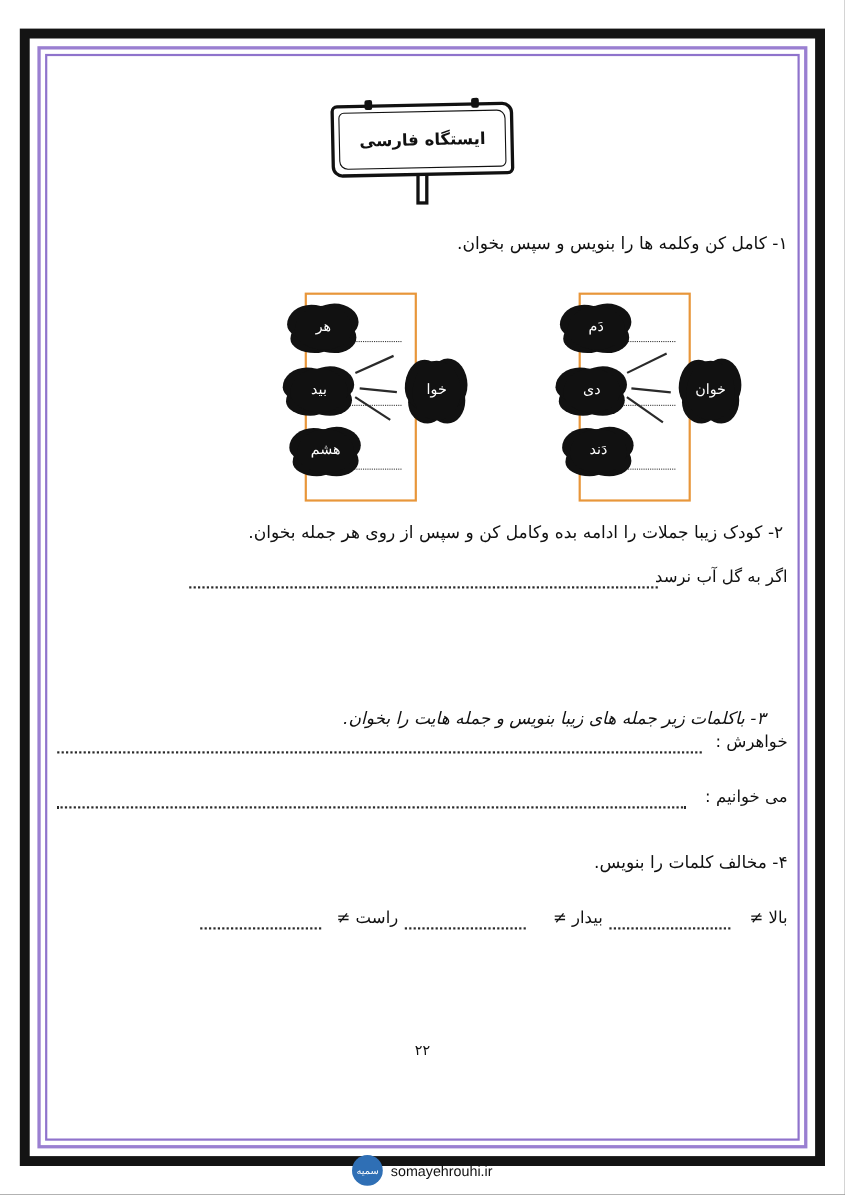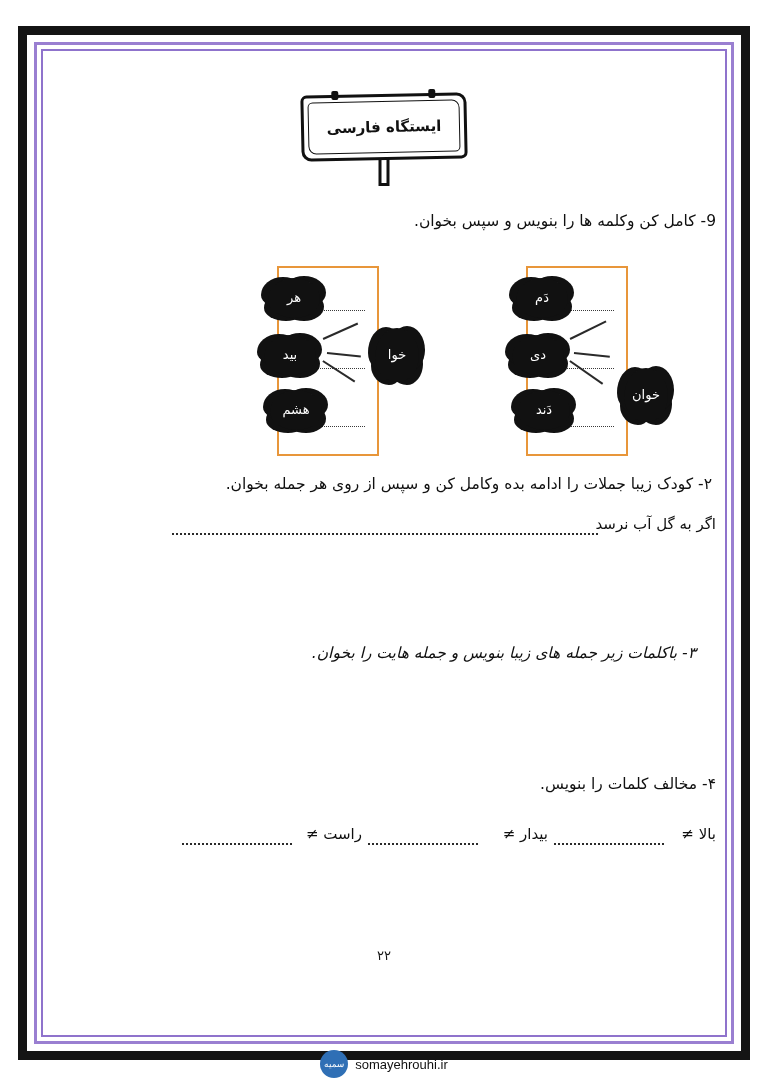--- a/index.html
+++ b/index.html
@@ -218,34 +218,34 @@
 
     <div class="sign-wrap">
       <div class="sign-post"></div>
       <div class="sign-board">
         <div class="sign-nail-l"></div>
         <div class="sign-nail-r"></div>
         <div class="sign-text">ایستگاه فارسی</div>
       </div>
     </div>
 
-    <div class="q" style="top:152px; right:0;">9- کامل کن وکلمه ها را بنویس و سپس بخوان.</div>
+    <div class="q" style="top:152px; right:0;">۱- کامل کن وکلمه ها را بنویس و سپس بخوان.</div>
 
     <div class="obox" style="right:88px; top:206px; width:102px; height:190px;">
       <div class="dline" style="top:42px;"></div>
       <div class="dline" style="top:100px;"></div>
       <div class="dline" style="top:158px;"></div>
     </div>
 
     <div>
       <div class="connector" style="right:106px; top:278px; width:40px; transform:rotate(-26deg);"></div>
       <div class="connector" style="right:106px; top:292px; width:36px; transform:rotate(6deg);"></div>
       <div class="connector" style="right:106px; top:300px; width:40px; transform:rotate(35deg);"></div>
 
-      <div class="cloud tall" style="right:48px; top:268px;margin-top:40px;">
+      <div class="cloud tall" style="right:48px; top:268px;">
         <span>خوان</span>
       </div>
       <div class="cloud" style="right:148px; top:218px;">
         <span>دَم</span>
       </div>
       <div class="cloud" style="right:152px; top:275px;">
         <span>دی</span>
       </div>
       <div class="cloud" style="right:146px; top:330px;">
         <span>دَند</span>
@@ -280,21 +280,29 @@
     <div class="q" style="top:415px; right:4px;">۲- کودک زیبا جملات را ادامه بده وکامل کن و سپس از روی هر جمله بخوان.</div>
 
     <div style="position:absolute; top:455px; right:0; left:0; height:34px;">
       <span class="q q-small" style="position:absolute; right:0; top:0;">اگر به گل آب نرسد</span>
       <div class="dots" style="position:absolute; right:118px; left:120px; top:18px;"></div>
     </div>
 
 
     <div class="q" style="top:584px; right:20px;font-style:italic;">۳-   باکلمات زیر جمله های زیبا بنویس و جمله هایت را بخوان.</div>
 
-
+    <div style="position:absolute; top:605px; right:0; left:0; height:34px;">
+      <span class="q q-small" style="position:absolute; right:0; top:0;">خواهرش :</span>
+      <div class="dots" style="position:absolute; right:78px; left:0; top:18px;"></div>
+    </div>
+
+    <div style="position:absolute; top:655px; right:0; left:0; height:34px;">
+      <span class="q q-small" style="position:absolute; right:0; top:0;">می خوانیم :</span>
+      <div class="dots" style="position:absolute; right:92px; left:0; top:18px;"></div>
+    </div>
 
     <div class="q" style="top:715px; right:0;margin-left:38px;">۴- مخالف کلمات را بنویس.</div>
 
     <div style="position:absolute; top:765px; right:0; left:0; height:30px;">
       <span class="q q-small" style="position:absolute; right:0; top:0;">بالا ≠</span>
       <div class="dots" style="position:absolute; right:52px; width:110px; top:18px;"></div>
 
       <span class="q q-small" style="position:absolute; right:168px; top:0;">بیدار ≠</span>
       <div class="dots" style="position:absolute; right:238px; width:110px; top:18px;"></div>
 

